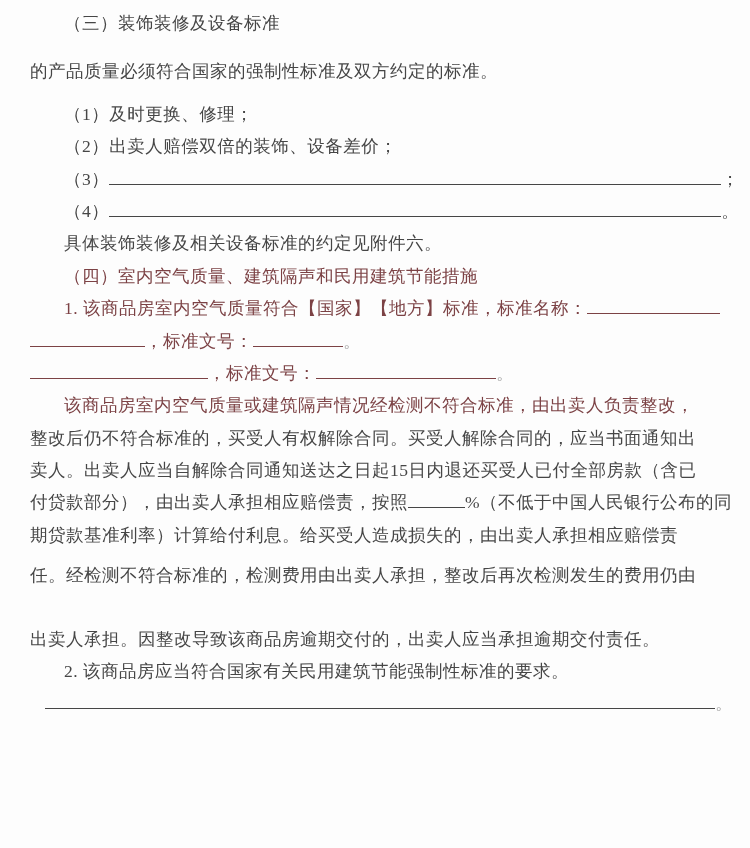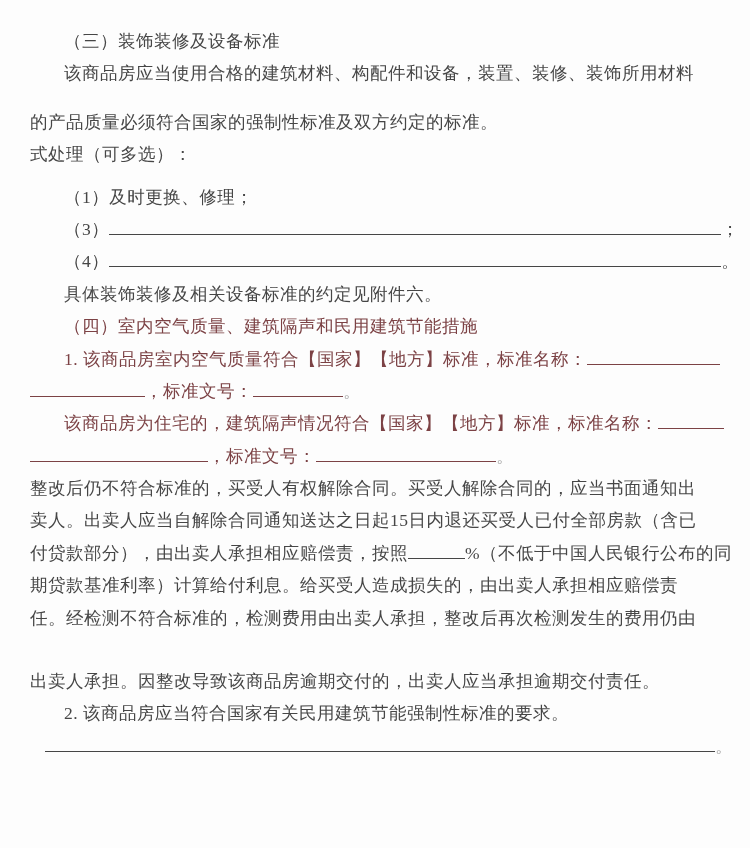--- a/index.html
+++ b/index.html
@@ -7,21 +7,21 @@
   .page {
     position: relative;
     width: 750px;
     height: 848px;
     background: #fdfdfd;
     overflow: hidden;
     font-family: "Liberation Serif", "DejaVu Serif", serif;
   }
   .content {
     position: absolute;
-    top: 25px; left: 30px; right: 34px; font-family: Liberation Serif, serif;
+    top: 7px; left: 30px; right: 34px; font-family: Liberation Serif, serif;
   }
   .line {
     height: 32.4px;
     line-height: 32.4px;
     font-size: 17.5px;
     letter-spacing: 0.5px;
     white-space: nowrap;
   }
   .line.gray   { color: #464646; }
   .line.maroon { color: #7c4245; }
@@ -32,34 +32,33 @@
     vertical-align: baseline;
   }
   .muted { color: #9a9a9a; }
 </style>
 </head>
 <body>
 
 <div class="page">
   <div class="content">
       <div class="line gray" style="padding-left: 34px;"><span>（三）装饰装修及设备标准</span></div>
-      <div class="line gray" style="padding-left: 34px;"><span>该商品房应当使用合格的建筑材料、构配件和设备，装置、装修、装饰所用材料</span></div>
       <div class="line gray" style="padding-left: 0px; margin-top: 16px;"><span>的产品质量必须符合国家的强制性标准及双方约定的标准。</span></div>
-      <div class="line gray" style="padding-left: 0px;"><span>式处理（可多选）：</span></div>
       <div class="line gray" style="padding-left: 34px; margin-top: 10px;"><span>（1）及时更换、修理；</span></div>
+      <div class="line gray" style="padding-left: 34px;"><span>（2）出卖人赔偿双倍的装饰、设备差价；</span></div>
       <div class="line gray" style="padding-left: 34px;"><span>（3）</span><span class="blank" style="width: 612px;"></span><span>；</span></div>
       <div class="line gray" style="padding-left: 34px;"><span>（4）</span><span class="blank" style="width: 612px;"></span><span>。</span></div>
       <div class="line gray" style="padding-left: 34px;"><span>具体装饰装修及相关设备标准的约定见附件六。</span></div>
       <div class="line maroon" style="padding-left: 34px;"><span>（四）室内空气质量、建筑隔声和民用建筑节能措施</span></div>
       <div class="line maroon" style="padding-left: 34px;"><span>1. 该商品房室内空气质量符合【国家】【地方】标准，标准名称：</span><span class="blank" style="width: 133px;"></span></div>
       <div class="line maroon" style="padding-left: 0px;"><span class="blank" style="width: 115px;"></span><span>，标准文号：</span><span class="blank" style="width: 90px;"></span><span class="muted">。</span></div>
-      <div class="line maroon" style="padding-left: 34px;"><span>该商品房为住宅的，建筑隔声情况符合【国家】【地方】标准，标准名称：</span><span class="blank" style="width: 66px;"></span></div>
       <div class="line maroon" style="padding-left: 0px;"><span class="blank" style="width: 178px;"></span><span>，标准文号：</span><span class="blank" style="width: 180px;"></span><span class="muted">。</span></div>
+      <div class="line maroon" style="padding-left: 34px;"><span>该商品房室内空气质量或建筑隔声情况经检测不符合标准，由出卖人负责整改，</span></div>
       <div class="line gray" style="padding-left: 0px;"><span>整改后仍不符合标准的，买受人有权解除合同。买受人解除合同的，应当书面通知出</span></div>
       <div class="line gray" style="padding-left: 0px;"><span>卖人。出卖人应当自解除合同通知送达之日起15日内退还买受人已付全部房款（含已</span></div>
       <div class="line gray" style="padding-left: 0px;"><span>付贷款部分），由出卖人承担相应赔偿责，按照</span><span class="blank" style="width: 57px;"></span><span>%（不低于中国人民银行公布的同</span></div>
       <div class="line gray" style="padding-left: 0px;"><span>期贷款基准利率）计算给付利息。给买受人造成损失的，由出卖人承担相应赔偿责</span></div>
-      <div class="line gray" style="padding-left: 0px;"><span>任。经检测不符合标准的，检测费用由出卖人承担，整改后再次检测发生的费用仍由</span></div>
+      <div class="line gray" style="padding-left: 0px; margin-top: 8px;"><span>任。经检测不符合标准的，检测费用由出卖人承担，整改后再次检测发生的费用仍由</span></div>
       <div class="line gray" style="padding-left: 0px; margin-top: 31px;"><span>出卖人承担。因整改导致该商品房逾期交付的，出卖人应当承担逾期交付责任。</span></div>
       <div class="line gray" style="padding-left: 34px;"><span>2. 该商品房应当符合国家有关民用建筑节能强制性标准的要求。</span></div>
       <div class="line gray" style="padding-left: 15px;"><span class="blank" style="width: 670px;"></span><span class="muted">。</span></div>
     </div>
 </div>
 
 </body></html>

